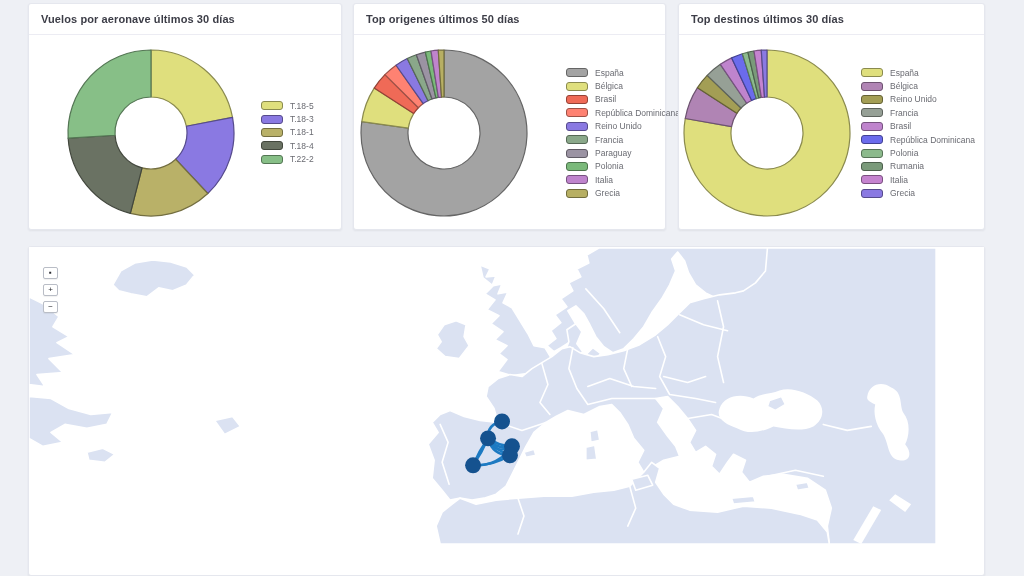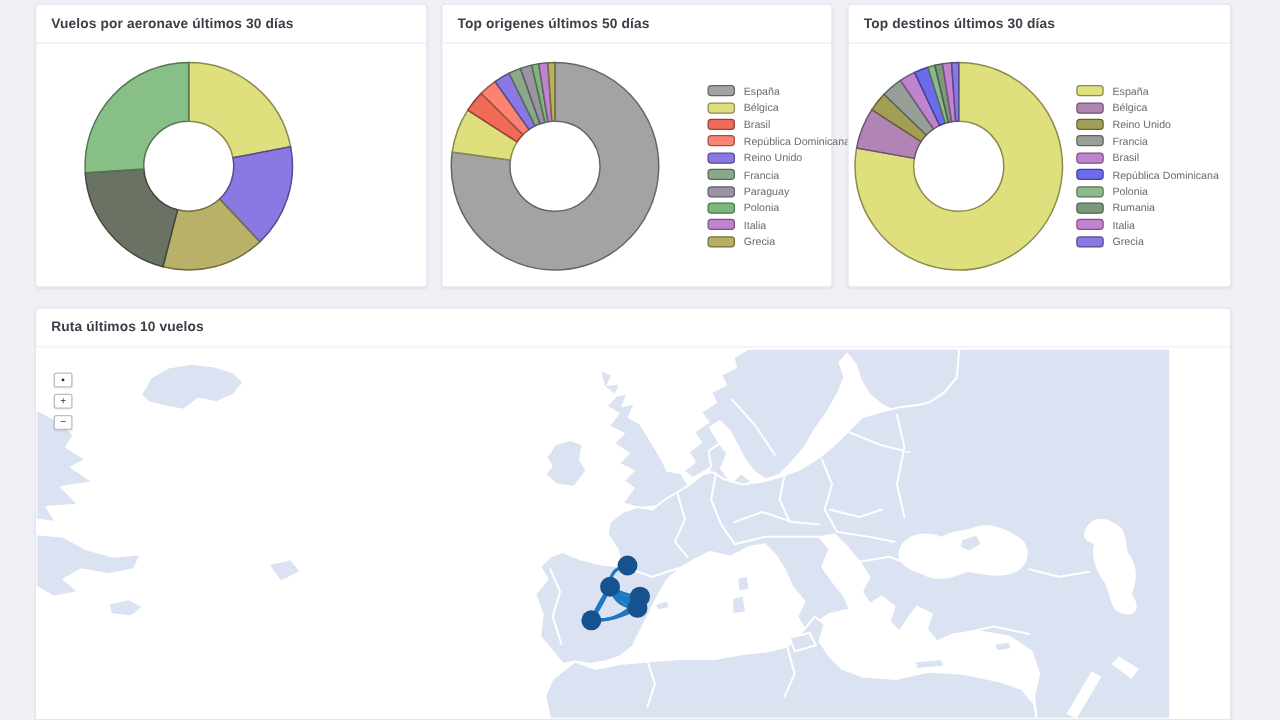--- a/index.html
+++ b/index.html
@@ -43,20 +43,42 @@
 <section class="card" id="card-aircraft">
   <header class="card-header">Vuelos por aeronave últimos 30 días</header>
   <div class="card-body">
     <svg class="donut" viewBox="0 0 170 170">
         <path d="M85,2 A83,83 0 0 1 166.52984181048117,69.44735088938486 L120.3623410262328,78.25427267491392 A36,36 0 0 0 85,49 Z" fill="#dfdf7d" stroke="#8a8a4e" stroke-width="1.2" stroke-linejoin="round"></path>
         <path d="M166.52984181048117,69.44735088938486 A83,83 0 0 1 141.81740979208115,145.50439607597716 L109.64369581343279,111.24287058717081 A36,36 0 0 0 120.3623410262328,78.25427267491392 Z" fill="#8a79e2" stroke="#564b8c" stroke-width="1.2" stroke-linejoin="round"></path>
         <path d="M141.81740979208115,145.50439607597716 A83,83 0 0 1 64.35873936531705,165.39240237367636 L76.04716406206522,119.86899380063072 A36,36 0 0 0 109.64369581343279,111.24287058717081 Z" fill="#b9b168" stroke="#736e40" stroke-width="1.2" stroke-linejoin="round"></path>
         <path d="M64.35873936531705,165.39240237367636 A83,83 0 0 1 2.1637815404534564,90.21161312093307 L49.07103777658222,87.2604587030553 A36,36 0 0 0 76.04716406206522,119.86899380063072 Z" fill="#6a7263" stroke="#42473d" stroke-width="1.2" stroke-linejoin="round"></path>
         <path d="M2.1637815404534564,90.21161312093307 A83,83 0 0 1 84.99855137672093,2.000000012641621 L84.99937168146931,49.000000005483116 A36,36 0 0 0 49.07103777658222,87.2604587030553 Z" fill="#87bf87" stroke="#547654" stroke-width="1.2" stroke-linejoin="round"></path>
       </svg>
+    <div class="legend">
+        <div class="legend-item">
+          <span class="legend-swatch" style="background: rgb(223, 223, 125); border: 1px solid rgb(138, 138, 78);"></span>
+          <span class="legend-label">T.18-5</span>
+        </div>
+        <div class="legend-item">
+          <span class="legend-swatch" style="background: rgb(138, 121, 226); border: 1px solid rgb(86, 75, 140);"></span>
+          <span class="legend-label">T.18-3</span>
+        </div>
+        <div class="legend-item">
+          <span class="legend-swatch" style="background: rgb(185, 177, 104); border: 1px solid rgb(115, 110, 64);"></span>
+          <span class="legend-label">T.18-1</span>
+        </div>
+        <div class="legend-item">
+          <span class="legend-swatch" style="background: rgb(106, 114, 99); border: 1px solid rgb(66, 71, 61);"></span>
+          <span class="legend-label">T.18-4</span>
+        </div>
+        <div class="legend-item">
+          <span class="legend-swatch" style="background: rgb(135, 191, 135); border: 1px solid rgb(84, 118, 84);"></span>
+          <span class="legend-label">T.22-2</span>
+        </div>
+      </div>
   </div>
 </section>
 
 <section class="card" id="card-origins">
   <header class="card-header">Top origenes últimos 50 días</header>
   <div class="card-body">
     <svg class="donut" viewBox="0 0 170 170">
         <path d="M85,2 A83,83 0 1 1 2.7917016671779464,73.56340587317503 L49.343388674920554,80.03954953535302 A36,36 0 1 0 85,49 Z" fill="#a3a3a3" stroke="#656565" stroke-width="1.2" stroke-linejoin="round"></path>
         <path d="M2.7917016671779464,73.56340587317503 A83,83 0 0 1 15.201599669251962,40.08693607346932 L54.72599503726591,65.51963492343248 A36,36 0 0 0 49.343388674920554,80.03954953535302 Z" fill="#dfdf7d" stroke="#8a8a4e" stroke-width="1.2" stroke-linejoin="round"></path>
         <path d="M15.201599669251962,40.08693607346932 A83,83 0 0 1 25.94253879162931,26.680052506695525 L59.38471562046573,59.70460108724143 A36,36 0 0 0 54.72599503726591,65.51963492343248 Z" fill="#ef6a57" stroke="#944236" stroke-width="1.2" stroke-linejoin="round"></path>
@@ -167,21 +189,20 @@
         </div>
         <div class="legend-item">
           <span class="legend-swatch" style="background: rgb(138, 121, 226); border: 1px solid rgb(86, 75, 140);"></span>
           <span class="legend-label">Grecia</span>
         </div>
       </div>
   </div>
 </section>
 
 <section class="card" id="card-route">
-  <header class="card-header">Ruta últimos 10 vuelos</header>
   <div class="map-area">
     <svg class="europe" viewBox="0 0 957 298" preserveAspectRatio="none">
 
       <path class="land" d="M84,38 L92,24 106,16 124,13 142,15 158,20 166,28 158,38 144,44 130,41 118,50 102,47 90,44 Z"></path>
       <path class="land" d="M0,50 L16,58 30,70 24,80 40,90 28,96 46,108 20,112 34,126 8,128 16,140 0,138 Z"></path>
       <path class="land" d="M0,150 L22,152 40,162 62,168 84,166 78,178 58,182 36,178 22,186 34,196 14,200 0,192 Z"></path>
       <path class="land" d="M58,206 L74,202 86,208 76,216 60,214 Z"></path>
       <path class="land" d="M186,174 L204,170 212,180 196,188 Z"></path>
       <path class="land" d="M409,88 L416,78 428,74 438,78 436,90 441,99 431,112 417,110 408,102 413,95 Z"></path>
       <path class="land" d="M452,18 L462,22 458,30 468,29 464,39 474,37 470,47 480,45 475,56 484,61 492,74 500,87 506,99 517,101 523,111 513,121 499,127 484,129 470,125 479,113 471,107 479,99 467,93 475,85 463,77 471,69 459,63 467,53 457,47 465,39 455,31 Z"></path>

